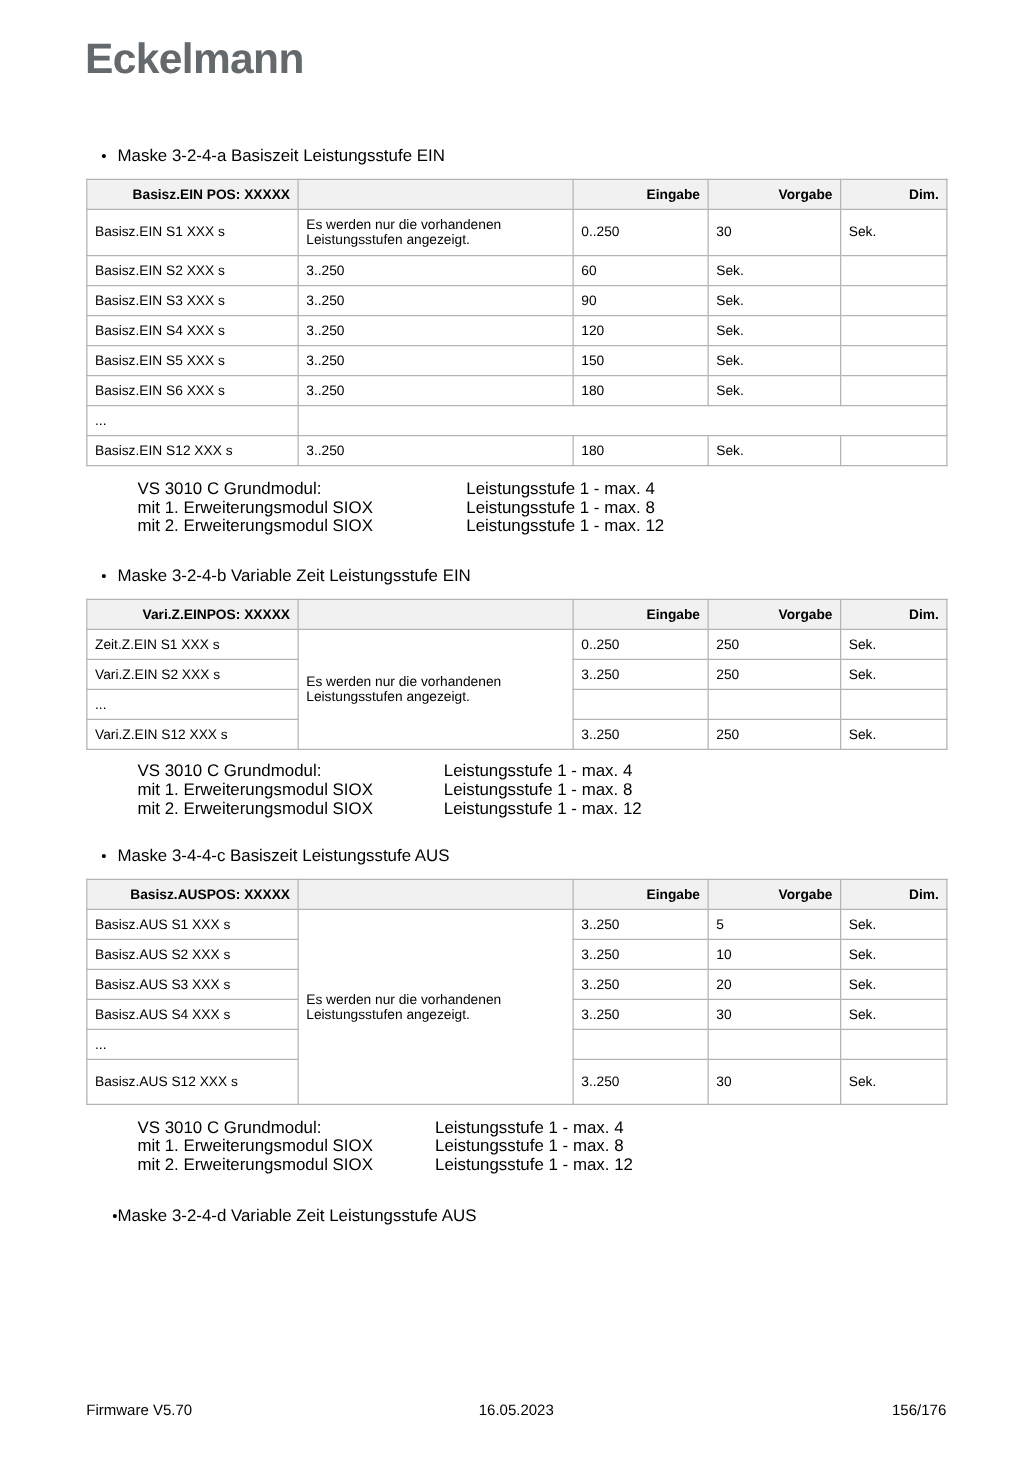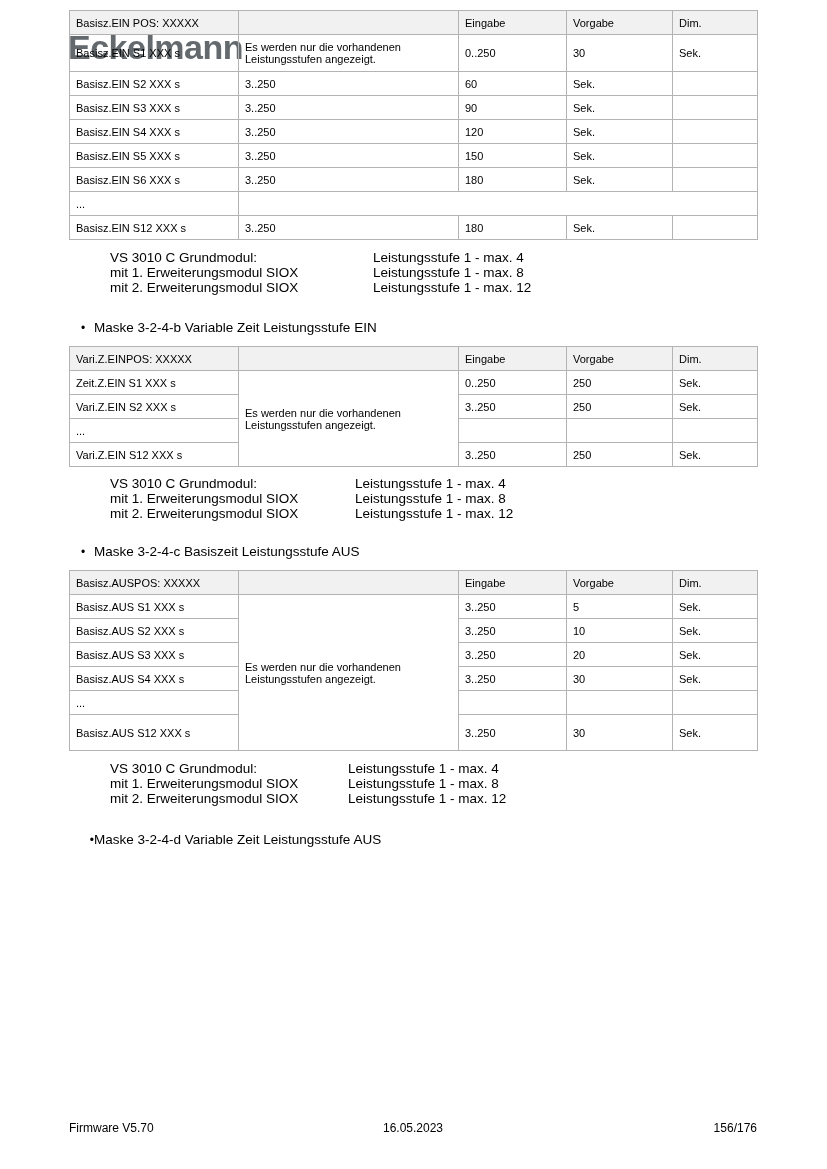--- a/index.html
+++ b/index.html
@@ -54,21 +54,22 @@
     border: 1px solid var(--border-color, #b3b3b3);
     padding: 1px 6px;
     vertical-align: middle;
     text-align: left;
     overflow: hidden;
     height: 24px;
     font-weight: normal;
   }
   table.param-table th {
     background: var(--header-bg, #f1f1f1);
-    font-weight: normal;
+    font-weight: bold;
+    text-align: right;
   }
   .col-label { width: 169px; }
   .col-desc  { width: 220px; }
   .col-ein   { width: 108px; }
   .col-vor   { width: 106px; }
   .col-dim   { width: 85px;  }
   tr.row-tall td { height: 37px; margin-top: 25px; }
   tr.row-tall2 td { height: 36px; }
   td.note-center { text-align: center; }
   td.note-left { text-align: left; }
@@ -99,20 +100,21 @@
 </style>
 </head>
 <body>
 
 <div class="page">
 
   <div class="logo">Eckelmann</div>
 
   <div class="content">
 
+    <div class="bullet-line mt-b1">Maske 3-2-4-a Basiszeit Leistungsstufe EIN</div>
 
     <table class="param-table">
       <colgroup>
         <col class="col-label">
           <col class="col-desc">
           <col class="col-ein">
           <col class="col-vor">
           <col class="col-dim">
       </colgroup>
       <tbody>
@@ -248,21 +250,21 @@
       <div class="mi-row">
         <span class="mi-label">mit 1. Erweiterungsmodul SIOX</span>
         <span class="mi-value">Leistungsstufe 1 - max. 8</span>
       </div>
       <div class="mi-row">
         <span class="mi-label">mit 2. Erweiterungsmodul SIOX</span>
         <span class="mi-value">Leistungsstufe 1 - max. 12</span>
       </div>
     </div>
 
-    <div class="bullet-line mt-b3">Maske 3-2-4-c Basiszeit Leistungsstufe AUS</div>
+    <div class="bullet-line mt-b3">Maske 3-4-4-c Basiszeit Leistungsstufe AUS</div>
 
     <table class="param-table">
       <colgroup>
         <col class="col-label">
           <col class="col-desc">
           <col class="col-ein">
           <col class="col-vor">
           <col class="col-dim">
       </colgroup>
       <tbody>

